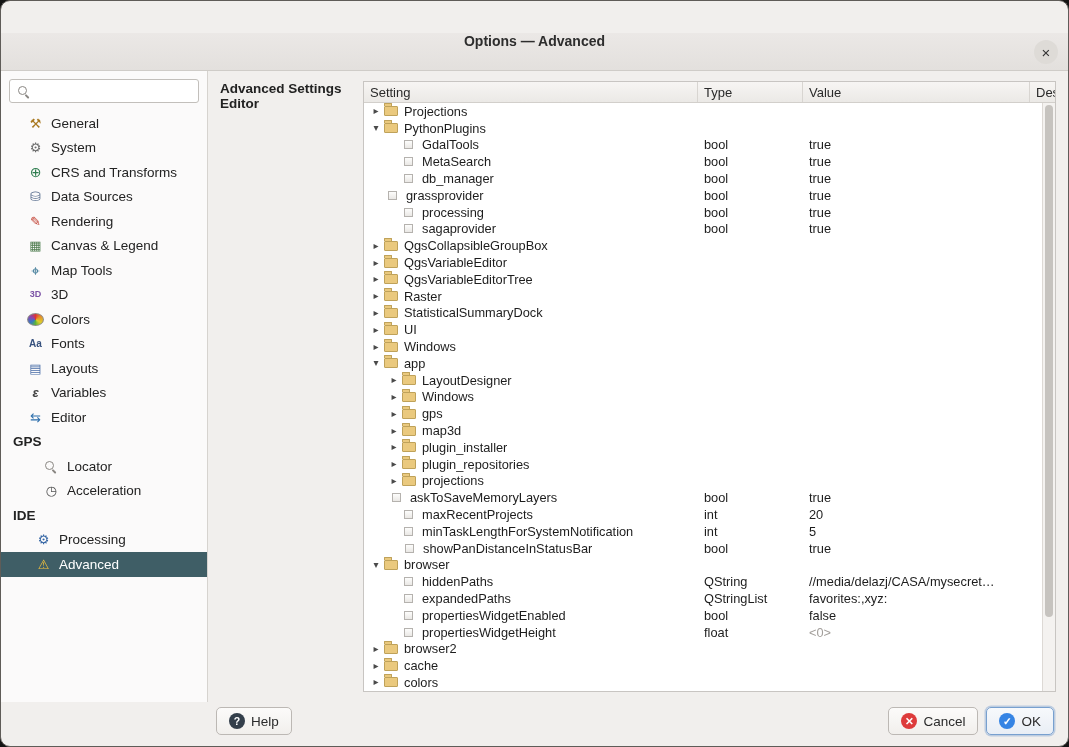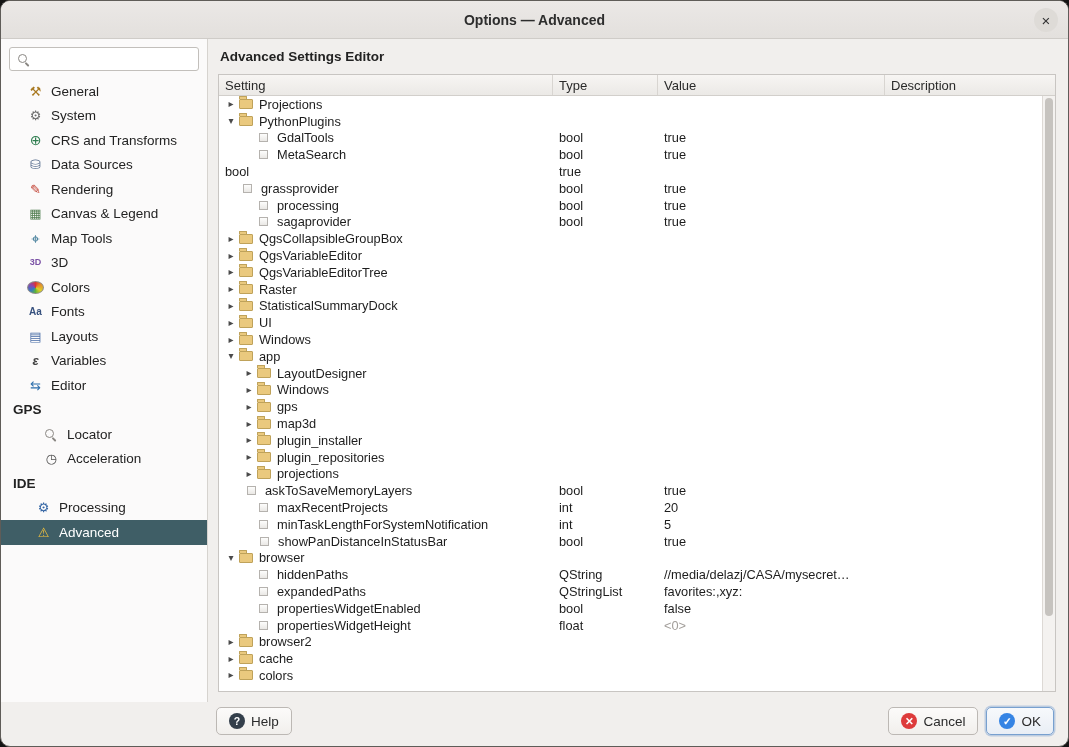--- a/index.html
+++ b/index.html
@@ -1,21 +1,21 @@
 <!DOCTYPE html>
 <html style="--selection-bg: #3f5e66; --selection-fg: #ffffff; --window-bg: #f1efed; --titlebar-bg: #ebe8e6; --sidebar-bg: #fbfafa; --tree-bg: #ffffff; --border: #c8c5c2; --folder-fill: #eac97e; --folder-edge: #bfa25a; --ok-blue: #3584e4; --cancel-red: #dd3b3b; --help-dark: #343f4b; --value-muted: #a39f9b; --text: #1d1d1d;"><head>
 <meta charset="utf-8">
 <style>
   html,body{margin:0;padding:0;background:#141414;font-family:"Liberation Sans",sans-serif;}
   *{box-sizing:border-box;}
   .window{width:1069px;height:747px;border-radius:10px;overflow:hidden;border:1px solid #5f5c58;
     background:var(--window-bg,#f1efed);display:flex;flex-direction:column;}
   
   .titlebar{height:38px;flex:0 0 38px;background:linear-gradient(var(--titlebar-bg,#ebe8e6),#e3e0dd);
-    border-bottom:1px solid #cfccc8;display:flex;align-items:center;position:relative;}
+    border-bottom:1px solid #cfccc8;display:flex;align-items:flex-start;position:relative;margin-top:32px;}
   .title{flex:1;text-align:center;font-weight:bold;font-size:14px;color:#2d2d2d;}
   .close-btn{position:absolute;right:10px;top:7px;width:24px;height:24px;border-radius:50%;border:none;
     background:#dedbd7;color:#333;font-size:15px;line-height:1;text-align:center;cursor:pointer;padding:0;}
   
   .bodyrow{flex:1;display:flex;min-height:0;}
   .sidebar{width:207px;flex:0 0 207px;background:var(--sidebar-bg,#fbfafa);border-right:1px solid #d6d3cf;
     display:flex;flex-direction:column;}
   .searchbox{margin:8px;height:24px;border:1px solid #c2bfbb;border-radius:3px;background:#fff;
     display:flex;align-items:center;padding:0 6px;gap:4px;}
   .searchbox input{border:none;outline:none;flex:1;font-size:13px;background:transparent;min-width:0;font-family:inherit;}
@@ -46,21 +46,21 @@
     background:conic-gradient(#d33,#e58e2a,#ddcf2a,#5fb33a,#3579c4,#8e44ad,#d33);}
   .icon-authentication{position:relative;width:11px;height:8px;background:#efc12f;border:1px solid #96750d;border-radius:1.5px;margin-top:4px;}
   .icon-authentication::before{content:"";position:absolute;left:1.5px;top:-5px;width:5px;height:5px;
     border:1.5px solid #8d7a2a;border-bottom:none;border-radius:3px 3px 0 0;}
   .magnifier,.icon-locator{position:relative;width:14px;height:14px;}
   .magnifier::before,.icon-locator::before{content:"";position:absolute;left:2px;top:2px;width:7px;height:7px;
     border:1.6px solid #8a8783;border-radius:50%;}
   .magnifier::after,.icon-locator::after{content:"";position:absolute;left:9.5px;top:9.5px;width:5px;height:1.8px;
     background:#8a8783;transform:rotate(45deg);transform-origin:0 0;border-radius:1px;}
   
-  .content{flex:1;display:flex;flex-direction:column;padding:10px 12px 10px 10px;min-width:0;}
+  .content{flex:1;display:flex;flex-direction:row;padding:10px 12px 10px 10px;min-width:0;}
   .panel-title{font-weight:bold;font-size:13.5px;color:#222;margin:0 0 10px 2px;}
   .tree-widget{flex:1;border:1px solid var(--border,#c8c5c2);background:var(--tree-bg,#fff);
     position:relative;display:flex;flex-direction:column;min-height:0;}
   .cols{display:grid;grid-template-columns:334px 105px 227px 1fr;}
   .tree-header{flex:0 0 21px;background:linear-gradient(#f7f5f3,#ebe9e6);border-bottom:1px solid #d2cfcb;
     font-size:13px;color:#2a2a2a;}
   .hcell{padding:2px 6px;border-right:1px solid #d8d5d1;display:flex;align-items:center;overflow:hidden;white-space:nowrap;}
   .hcell:last-child{border-right:none;}
   .tree-rows{flex:1;overflow:hidden;margin-right:13px;font-size:12.8px;}
   .trow{height:16.8px;color:var(--text,#1d1d1d);cursor:default;}
@@ -232,20 +232,25 @@
               <div class="tcell c-setting" style="padding-left: 22px;">
                 <span class="expander"></span>
                 <span class="t-ico leaf"></span>
                 <span class="t-label">MetaSearch</span>
               </div>
               <div class="tcell c-type">bool</div>
               <div class="tcell c-value">true</div>
               <div class="tcell c-desc"></div>
             </div>
             <div class="trow cols">
+              <div class="tcell c-setting" style="padding-left: 22px;">
+                <span class="expander"></span>
+                <span class="t-ico leaf"></span>
+                <span class="t-label">db_manager</span>
+              </div>
               <div class="tcell c-type">bool</div>
               <div class="tcell c-value">true</div>
               <div class="tcell c-desc"></div>
             </div>
             <div class="trow cols">
               <div class="tcell c-setting" style="">
                 <span class="expander"></span>
                 <span class="t-ico leaf"></span>
                 <span class="t-label">grassprovider</span>
               </div>

